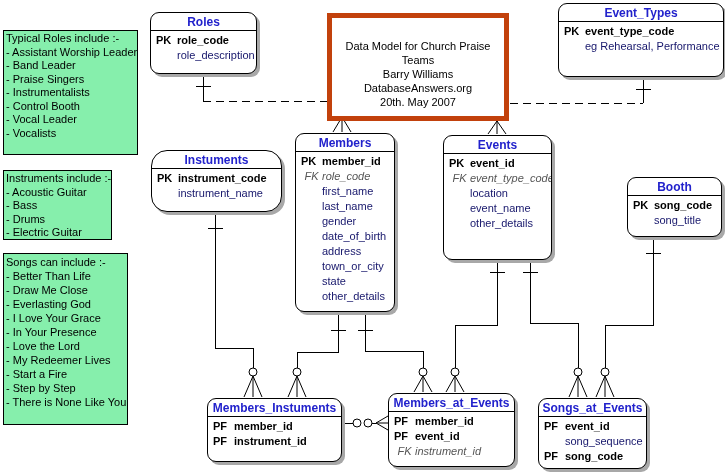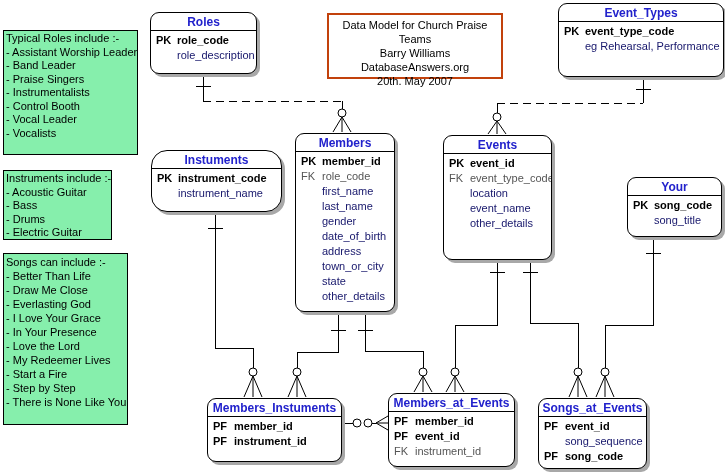--- a/index.html
+++ b/index.html
@@ -13,30 +13,30 @@
   .crc{stroke:#000;stroke-width:1;fill:#fff;}
 
   .entity{position:absolute;z-index:2;background:#fff;border:1px solid #000;
           border-radius:9px;box-shadow:3px 3px 0 #a8a8a8;overflow:hidden;}
   .etitle{font-size:12px;font-weight:bold;color:#2222cc;text-align:center;
           padding:2px 2px 1px 2px;border-bottom:1px solid #000;white-space:nowrap;}
   .erows{padding:2px 2px 2px 5px;}
   .erow{display:flex;font-size:11px;line-height:15px;white-space:nowrap;}
   .ekey{width:21px;flex:none;}
   .s-pk,.s-pf{font-weight:bold;color:#000;}
-  .s-fk{color:#555;}
+  .s-fk{font-style:italic;color:#555;text-align:center;}
   .s-n{color:#16166b;}
 
   .note{position:absolute;z-index:2;background:#86efac;border:1px solid #000;
         font-size:11px;line-height:13.5px;padding:1px 2px;white-space:nowrap;overflow:hidden;}
   .note div{white-space:nowrap;}
   #note-songs{line-height:14px;}
 
-  .titlebox{position:absolute;z-index:2;background:#fff;border:2px solid #c2410c;
-            font-size:11px;line-height:14px;text-align:center;padding:3px 2px;}
+  .titlebox{position:absolute;z-index:2;background:#fff;border:5px solid #c2410c;
+            font-size:11px;line-height:14px;text-align:center;padding:21px 2px;}
 
   
   #ent-roles{left:150px;top:12px;width:105px;height:60px;}
   #ent-event_types{left:558px;top:3px;width:164px;height:72px;}
   #ent-instuments{left:151px;top:150px;width:129px;height:60px;border-radius:16px;}
   #ent-members{left:295px;top:133px;width:98px;height:177px;}
   #ent-events{left:443px;top:135px;width:107px;height:123px;}
   #ent-songs{left:627px;top:177px;width:93px;height:58px;}
   #ent-members_instuments{left:207px;top:398px;width:133px;height:62px;}
   #ent-members_at_events{left:388px;top:393px;width:125px;height:72px;}
@@ -267,21 +267,21 @@
           <span class="ekey"></span>
           <span class="ename">event_name</span>
         </div>
         <div class="erow s-n">
           <span class="ekey"></span>
           <span class="ename">other_details</span>
         </div>
       </div>
     </div>
   <div class="entity" id="ent-songs">
-      <div class="etitle">Your</div>
+      <div class="etitle">Booth</div>
       <div class="erows">
         <div class="erow s-pk">
           <span class="ekey">PK</span>
           <span class="ename">song_code</span>
         </div>
         <div class="erow s-n">
           <span class="ekey"></span>
           <span class="ename">song_title</span>
         </div>
       </div>

